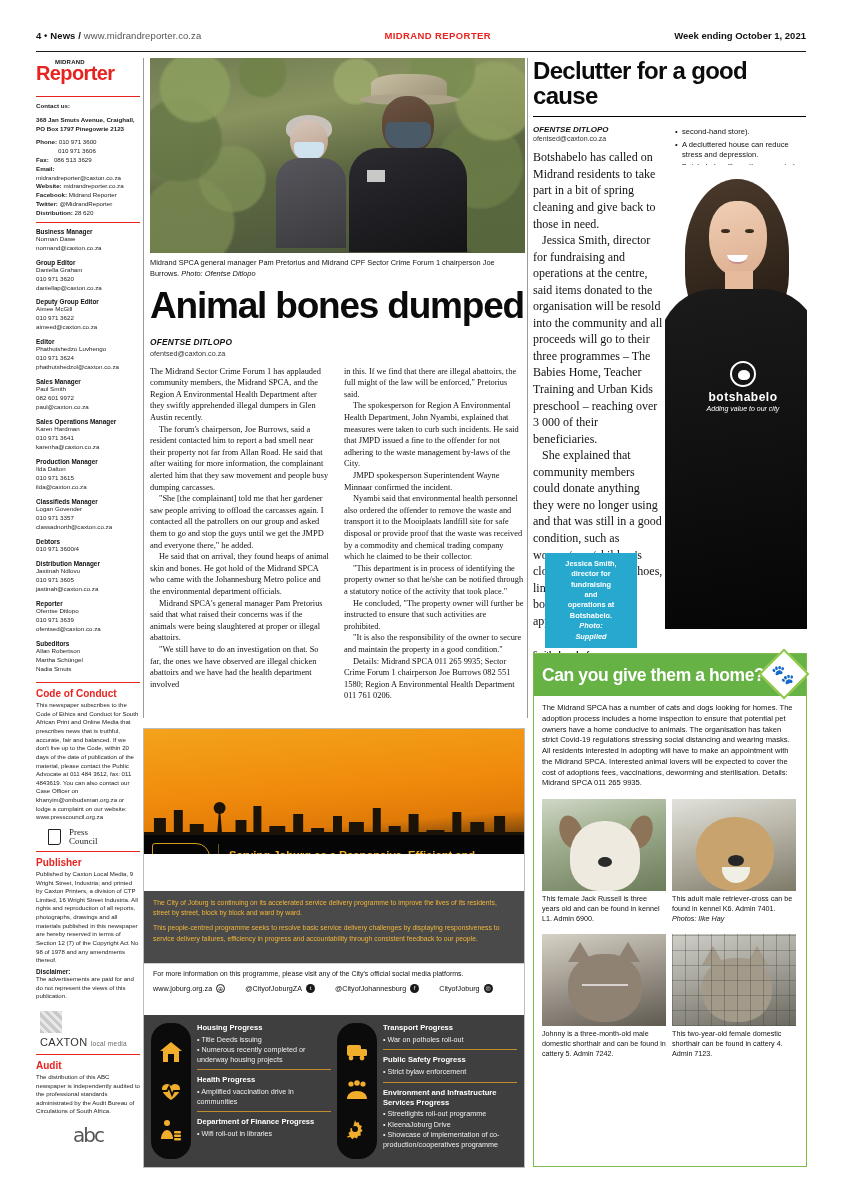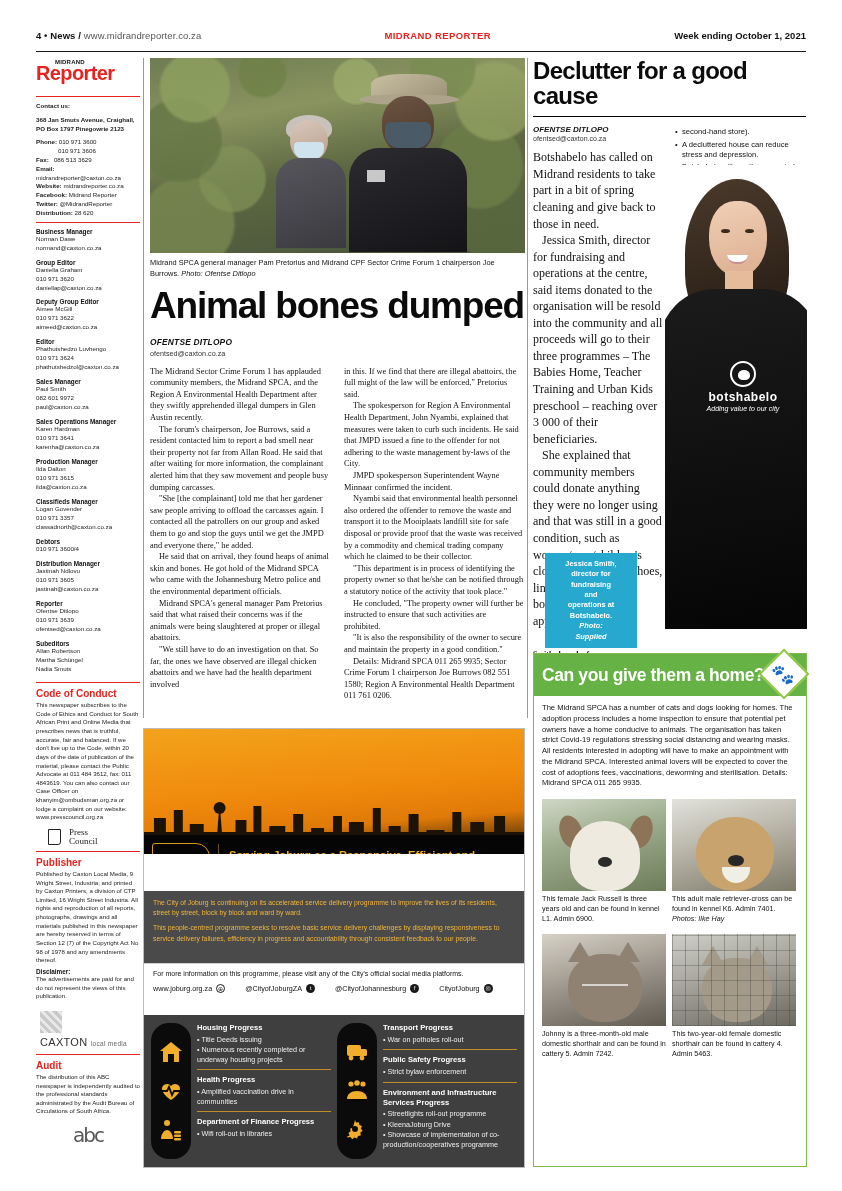--- a/index.html
+++ b/index.html
@@ -683,18 +683,18 @@
           </div>
         <div class="pet-cap">Johnny is a three-month-old male domestic shorthair and can be found in cattery 5. Admin 7242.</div>
       </div>
       <div class="pet" style="margin-top:4px">
         <div class="pet-img cat2">
             <div class="e1"></div>
             <div class="e2"></div>
             <div class="b"></div>
             <div class="wire"></div>
           </div>
-        <div class="pet-cap">This two-year-old female domestic shorthair can be found in cattery 4. Admin 5463.</div>
+        <div class="pet-cap">This two-year-old female domestic shorthair can be found in cattery 4. Admin 7123.</div>
       </div>
     </div>
   </div>
 
 </div>
 
 </body></html>

